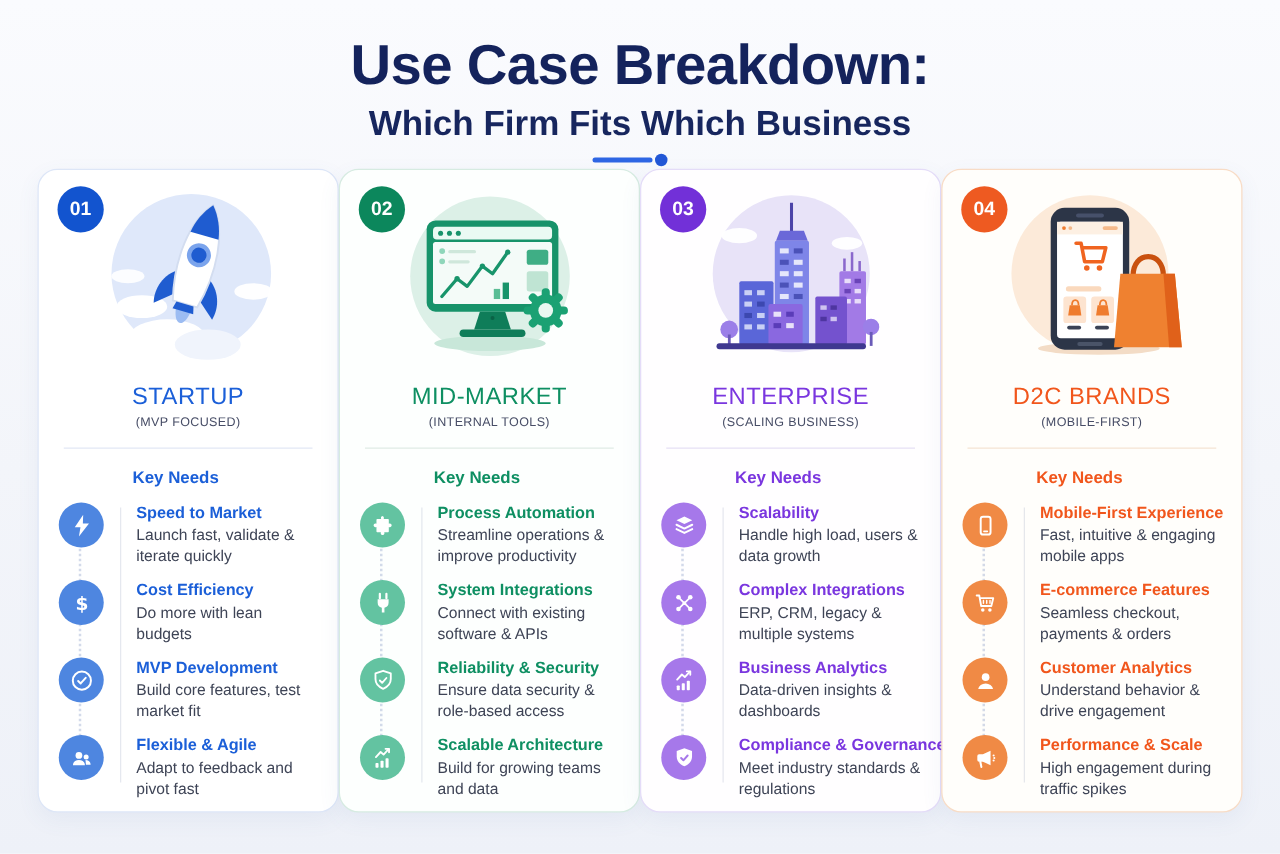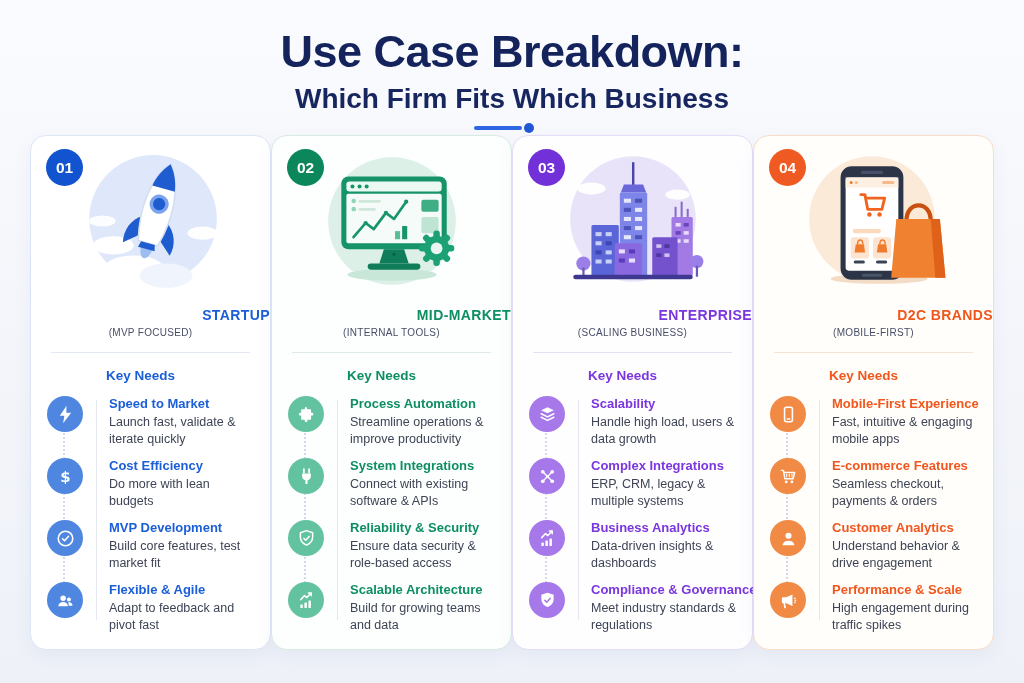--- a/index.html
+++ b/index.html
@@ -28,21 +28,21 @@
   .card.c2 { --accent:#0e8f62; --badge:#0c875c; --iconbg:#63c3a1; --illbg:#dcf0e7; --cardborder:#d6ebe1; --divider:#dfece5; --cardbg:#fdfffe; }
   .card.c3 { --accent:#7a36df; --badge:#7230d8; --iconbg:#a678ea; --illbg:#e8e3f8; --cardborder:#e4dcf8; --divider:#e6e0f5; --cardbg:#fffeff; }
   .card.c4 { --accent:#f1561c; --badge:#ee5a21; --iconbg:#f08a45; --illbg:#fcead9; --cardborder:#f8dcc6; --divider:#f5e3d3; --cardbg:#fffefb; }
 
   .badge {
     position:absolute; top:13px; left:15px; width:37px; height:37px; border-radius:50%;
     background:var(--badge); color:#fff; font-size:15.5px; font-weight:700;
     display:flex; align-items:center; justify-content:center; z-index:3;
   }
   .ill { margin-top:10px; display:flex; justify-content:center; height:156px; }
-  .cname { text-align:right; margin-top:5px; font-size:14px; font-weight:700; letter-spacing:.4px; color:var(--accent); }
+  .cname { text-align:center; margin-top:5px; font-size:19px; font-weight:400; letter-spacing:.4px; color:var(--accent); }
   .csub  { text-align:center; margin-top:4px; font-size:10px; font-weight:500; color:#474d66; letter-spacing:.3px; }
   .divider { margin:14px 20px 0 20px; height:1px; background:var(--divider); }
   .keyneeds { margin:15px 0 13px 58px; font-size:13.5px; font-weight:700; color:var(--accent);padding-left:17px; }
 
   .items { position:relative; padding:0 8px 0 16px; }
   .items::before { content:""; position:absolute; left:65px; top:4px; bottom:14px; width:1px; background:rgba(110,125,165,.18); }
   .items::after  { content:""; position:absolute; left:32px; top:22px; bottom:40px; border-left:2px dotted rgba(130,150,195,.35); }
   .item { display:flex; margin-bottom:10px; min-height:52px; position:relative; }
   .icircle {
     width:36px; height:36px; border-radius:50%; background:var(--iconbg); flex:none;

